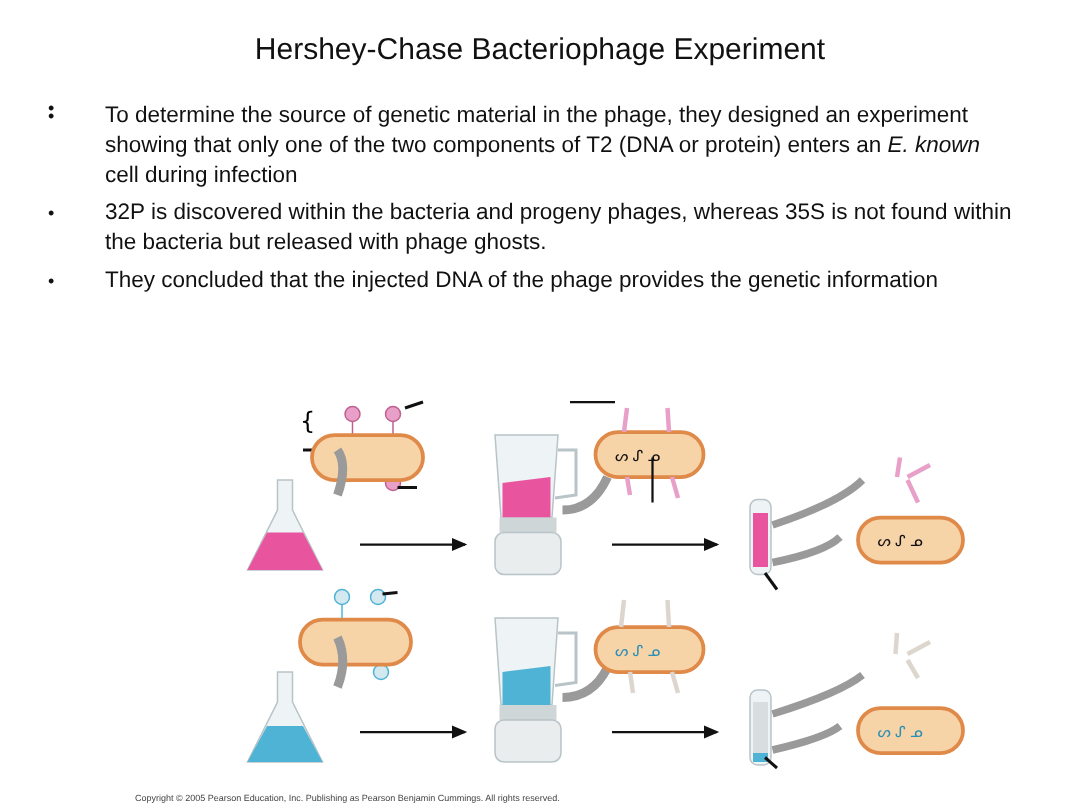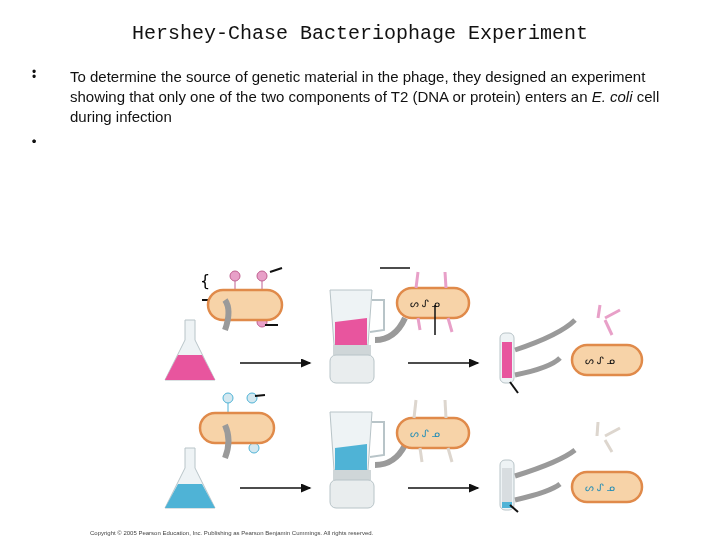--- a/index.html
+++ b/index.html
@@ -1,33 +1,33 @@
 <!DOCTYPE html>
 <html><head>
 <meta charset="utf-8">
 <style>
   html,body{margin:0;padding:0;background:#fff;}
   body{width:720px;height:540px;position:relative;overflow:hidden;font-family:"Liberation Sans",sans-serif;color:#111;}
-  .title{position:absolute;left:0;top:22px;width:720px;text-align:center;font-size:20px;font-family:Liberation Mono, monospace;}
+  .title{position:absolute;left:0;top:22px;width:720px;text-align:center;font-size:20px;font-family:Liberation Sans, sans-serif;}
   .bullets{position:absolute;left:28px;top:62px;width:650px;margin:0;padding:0;list-style:none;font-size:15px;line-height:20px;}
   .bullets li{position:relative;padding-left:42px;margin-bottom:5px;}
   .bullets li .dot{position:absolute;left:4px;top:0;font-size:12px;}
   .figure{position:absolute;left:0;top:262px;width:720px;height:278px;}
   .copyright{position:absolute;left:90px;top:530px;font-size:6px;color:#444;}
 </style>
 </head>
 <body>
 
 <div class="title">Hershey-Chase Bacteriophage Experiment</div>
 
 <ul class="bullets">
   <li><span class="dot">•</span></li>
-  <li><span class="dot">•</span><span>To determine the source of genetic material in the phage, they designed an experiment showing that only one of the two components of T2 (DNA or protein) enters an </span><i>E. coli</i><span> cell during infection</span></li>
-  <li><span class="dot">•</span></li>
-  <li><span class="dot">•</span></li>
+  <li><span class="dot">•</span><span>To determine the source of genetic material in the phage, they designed an experiment showing that only one of the two components of T2 (DNA or protein) enters an </span><i>E. known</i><span> cell during infection</span></li>
+  <li><span class="dot">•</span><span>32P is discovered within the bacteria and progeny phages, whereas 35S is not found within the bacteria but released with phage ghosts.</span></li>
+  <li><span class="dot">•</span><span>They concluded that the injected DNA of the phage provides the genetic information</span></li>
 </ul>
 
 <svg class="figure" viewBox="0 262 720 278" width="720" height="278">
   <defs>
     <marker id="ah" markerWidth="8" markerHeight="8" refX="6" refY="3" orient="auto">
         <path d="M0,0 L7,3 L0,6 z" fill="#111"></path>
       </marker>
   </defs>
 
   <g>

